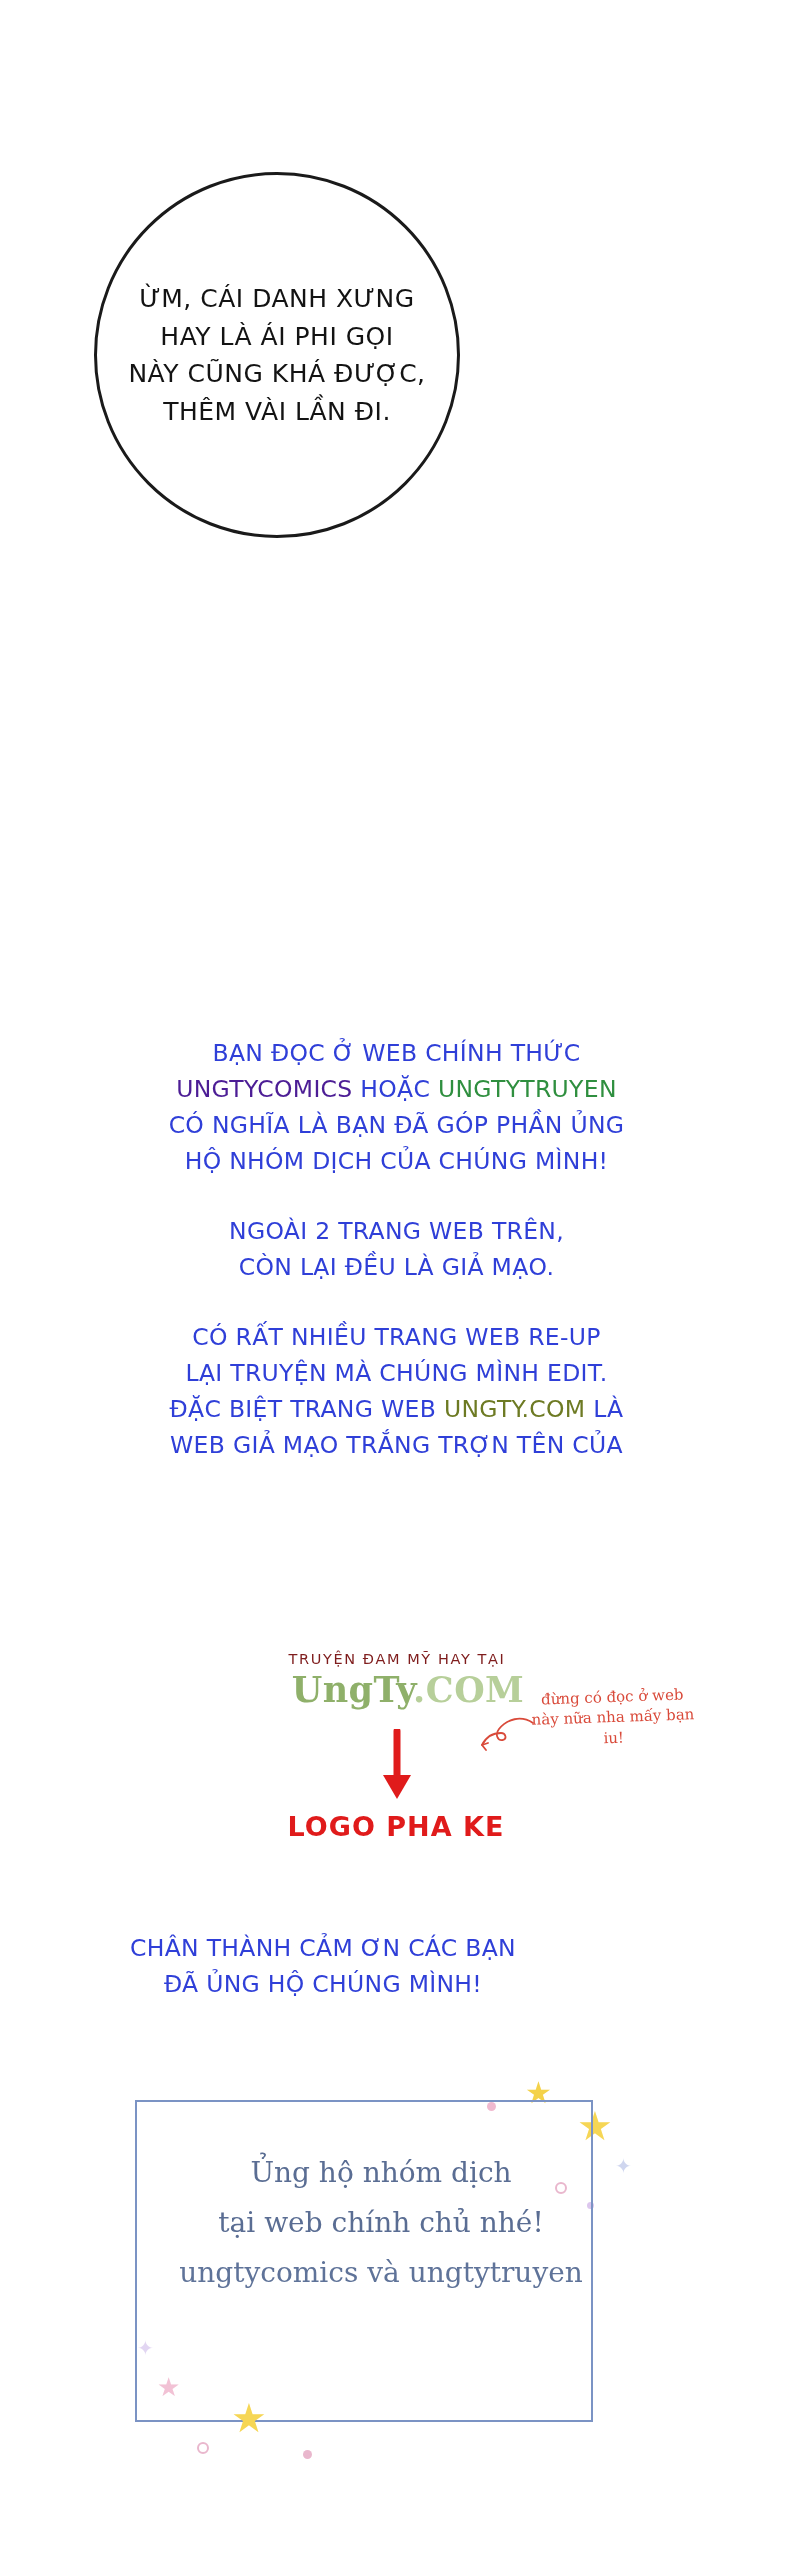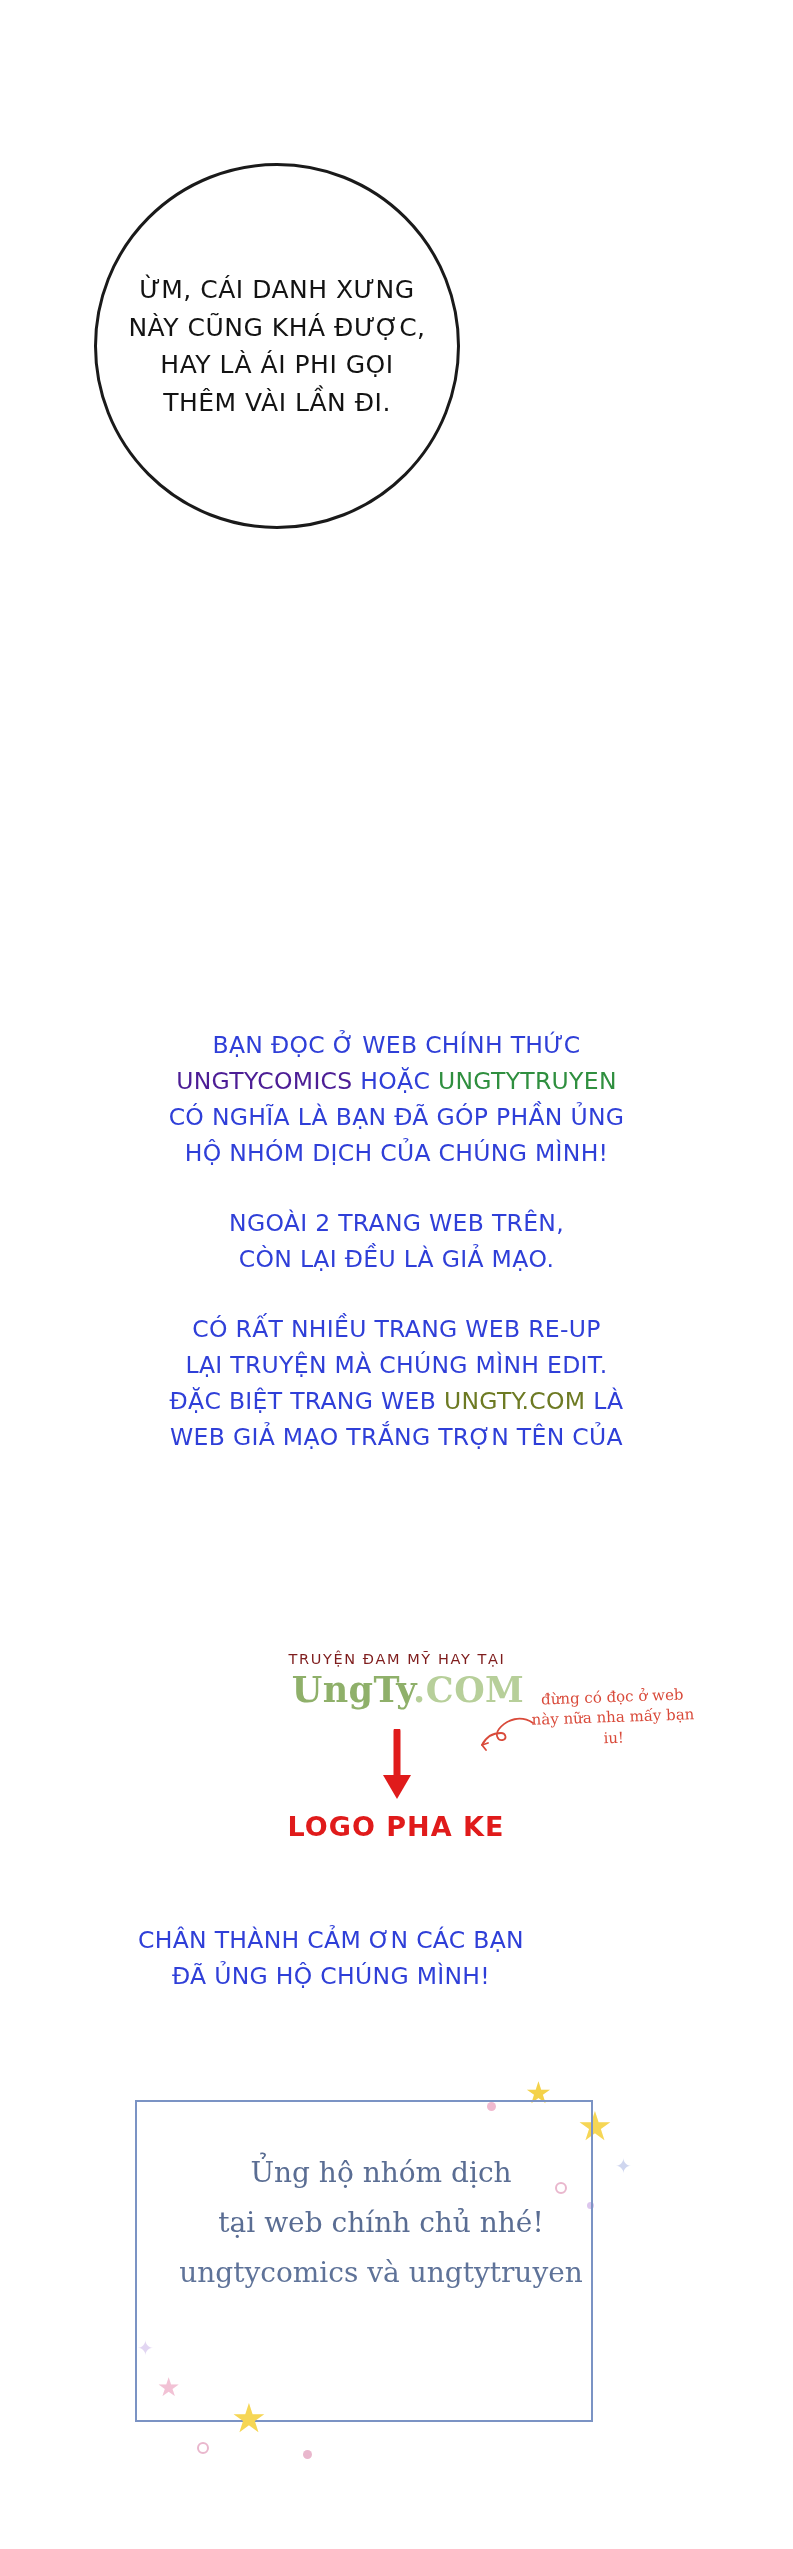--- a/index.html
+++ b/index.html
@@ -20,21 +20,21 @@
   .bubble-wrap {
     position: absolute;
     left: 0;
     top: 150px;
     width: 793px;
     height: 420px;
   }
   .bubble {
     position: absolute;
     left: 94px;
-    top: 13px;
+    top: 22px;
     width: 366px;
     height: 366px;
     border: 3px solid #1a1a1a;
     border-radius: 50%;
     background: #ffffff;
     display: flex;
     align-items: center;
     justify-content: center;
   }
   .bubble-text {
@@ -58,21 +58,21 @@
     text-align: center;
   }
   .para {
     font-family: "DejaVu Sans", sans-serif;
     font-size: 23.5px;
     line-height: 1.53;
     color: #2f3fd8;
     letter-spacing: 0.3px;
     text-transform: uppercase;
     font-weight: 500;
-    margin: 8px 0 34px 0;
+    margin: 16px 0 34px 0;
   }
   .para.tight { margin-bottom: 32px; }
   .red { color: #4c1d95; }
   .green { color: #2f8f3f; }
   .olive { color: #6d7a23; }
 
   
   .logo-area {
     position: absolute;
     left: 0;
@@ -142,21 +142,21 @@
     font-family: "DejaVu Sans", sans-serif;
     font-size: 27px;
     font-weight: bold;
     color: #e01b1b;
     letter-spacing: 1px;
   }
 
   
   .thanks {
     position: absolute;
-    left: 12px;
+    left: 4px;
     top: 1915px;
     width: 638px;
     text-align: center;
   }
 
   
   .card {
     position: absolute;
     left: 135px;
     top: 2078px;
@@ -209,22 +209,22 @@
     line-height: 1;
   }
 </style>
 </head>
 <body>
 
 <div class="bubble-wrap">
   <div class="bubble">
     <div class="bubble-text">
       <div>Ừm, cái danh xưng</div>
+      <div>hay là ái phi gọi</div>
       <div>này cũng khá được,</div>
-      <div>hay là ái phi gọi</div>
       <div>thêm vài lần đi.</div>
     </div>
   </div>
 </div>
 
 <div class="notice">
 
   <p class="para">
     <span>Bạn đọc ở web chính thức</span><br>
     <span class="red">ungtycomics</span><span> hoặc </span><span class="green">ungtytruyen</span><br>

